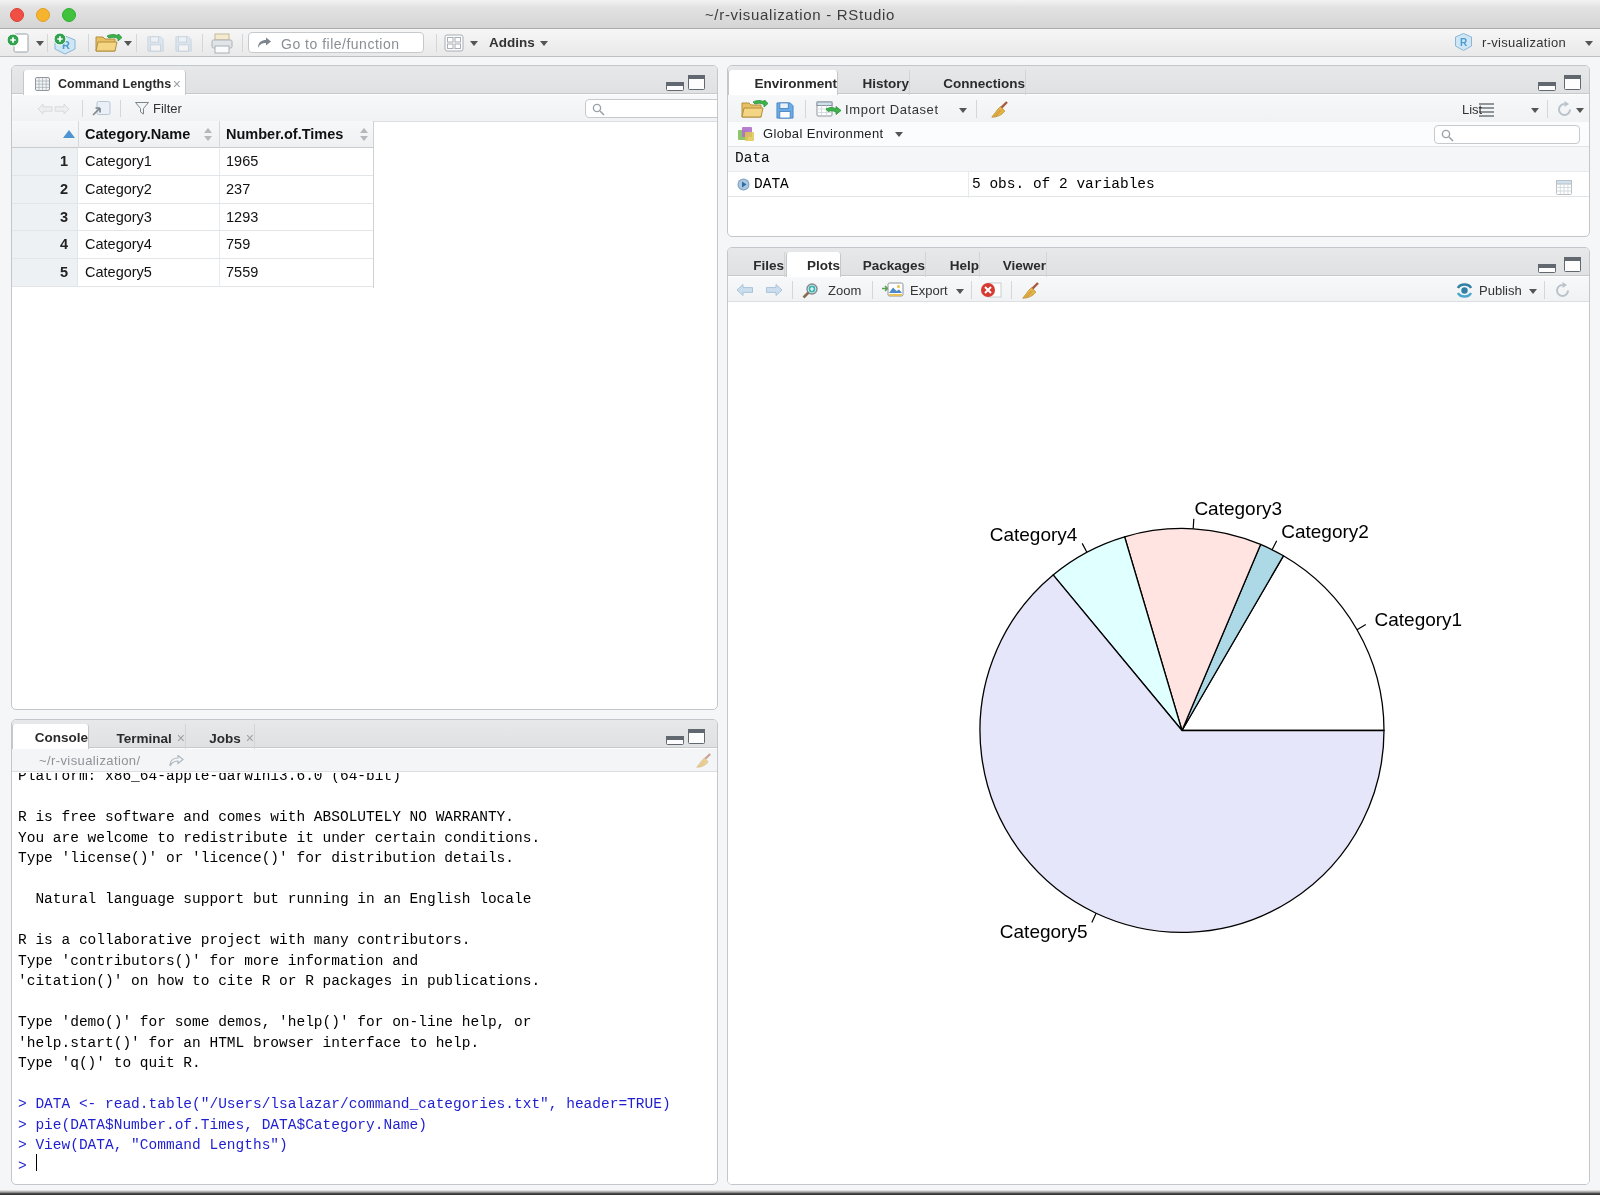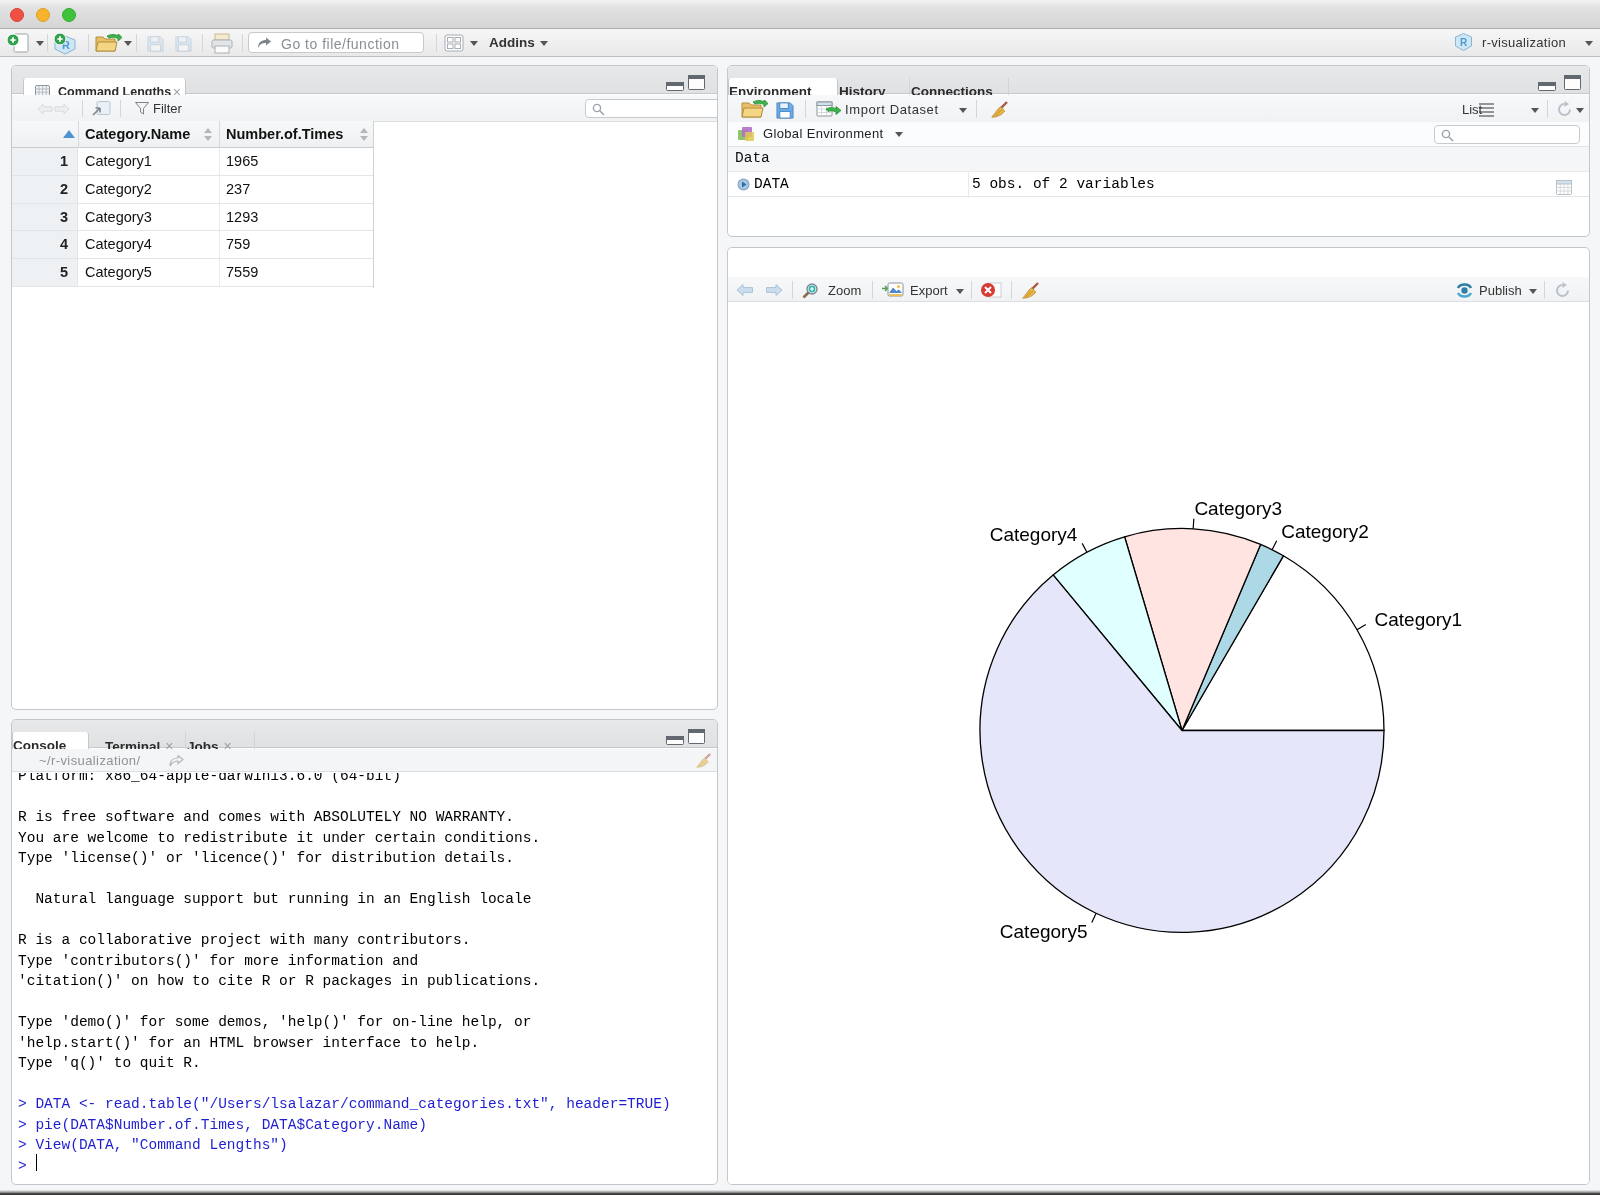--- a/index.html
+++ b/index.html
@@ -1,35 +1,36 @@
 <!DOCTYPE html>
 <html><head><meta charset="utf-8"><style>
 *{margin:0;padding:0;box-sizing:border-box;}
 html,body{width:1600px;height:1195px;overflow:hidden;}
 body{font-family:"Liberation Sans",sans-serif;background:#f5f6f7;position:relative;font-size:13px;color:#222;}
 .abs{position:absolute;}
 .pane{position:absolute;background:#fff;border:1px solid #c3c7cb;border-radius:5px;overflow:hidden;}
 .tabbar{position:absolute;left:0;right:0;top:0;height:28px;background:linear-gradient(#e7e8ea,#e0e1e3);border-bottom:1px solid #c6c9cc;}
-.tab{position:absolute;top:12px;height:28px;line-height:28px;font-weight:bold;font-size:13.5px;color:#2b2b2b;text-align:left;border-right:1px solid #d2d5d8;}
+.tab{position:absolute;top:4px;height:28px;line-height:28px;font-weight:bold;font-size:13.5px;color:#2b2b2b;text-align:right;border-right:1px solid #d2d5d8;}
 .tab.active{background:#fff;border-left:1px solid #c5c8cb;border-right:1px solid #c5c8cb;height:29px;border-radius:3px 3px 0 0;}
 .tab .x{color:#9aa0a5;font-weight:normal;font-size:14px;margin-left:5px;}
 .toolrow{position:absolute;left:0;right:0;background:linear-gradient(#f7f8f9,#f1f2f4);border-bottom:1px solid #dcdfe1;}
 .sep{position:absolute;width:1px;background:#d4d7da;}
 .minmax{position:absolute;border:1.5px solid #61686f;background:#fdfdfd;border-radius:1.5px;}
 .minmax.min{width:18px;height:9px;top:16px;}
 .minmax.max{width:17px;height:15px;top:9px;}
 .minmax:after{content:"";position:absolute;left:-1px;right:-1px;top:-1px;height:3.5px;background:#61686f;}
 .mono{font-family:"Liberation Mono",monospace;}
 .sbox{position:absolute;background:#fff;border:1px solid #c6cacd;border-radius:4px;}
 </style></head><body>
 
 <div class="abs" style="left:0;top:0;width:1600px;height:29px;background:linear-gradient(180deg,#f3f3f3 0%,#e2e2e2 25%,#d5d5d5 100%);border-bottom:1px solid #acacac;">
   <div class="abs" style="left:10px;top:8px;width:14px;height:14px;border-radius:50%;background:#f04f44;border:0.5px solid #dd4035;"></div>
   <div class="abs" style="left:36px;top:8px;width:14px;height:14px;border-radius:50%;background:#f6b32e;border:0.5px solid #e0a024;"></div>
   <div class="abs" style="left:62px;top:8px;width:14px;height:14px;border-radius:50%;background:#40c23d;border:0.5px solid #2fae30;"></div>
+  <div class="abs" style="left:0;right:0;top:5.5px;text-align:center;font-size:15px;letter-spacing:0.7px;font-weight:500;color:#3c3c3c;">~/r-visualization - RStudio</div>
 </div>
 
 <div class="abs" style="left:0;top:29px;width:1600px;height:28px;background:linear-gradient(#f6f6f6,#e9e9e9);border-bottom:1px solid #bfbfbf;" id="maintoolbar">
 
   <svg width="24" height="22" viewBox="0 0 24 22" style="position:absolute;left:6px;top:3px;">
     <rect x="8" y="2" width="14" height="18" rx="1.5" fill="#fff" stroke="#9aa1a8"></rect>
     <circle cx="7" cy="8" r="6" fill="#33a24f" stroke="#fff"></circle>
       <path d="M4.3 8 H9.7 M7 5.3 V10.7" stroke="#fff" stroke-width="1.7"></path>
   </svg>
   <svg width="8" height="5" viewBox="0 0 8 5" style="position:absolute;left:36px;top:12px;">
@@ -231,21 +232,21 @@
         <path d="M4.5 15.5 C7 12.8 8.8 11 10.8 8.8 M2.8 15.9 C5.2 13.2 7 11.3 9 9" stroke="#c79534" stroke-width="0.8" fill="none"></path>
       </svg>
   </div>
   <div id="console" class="mono" style="position:absolute;left:0;top:53px;right:0;bottom:0;overflow:hidden;font-size:14.5px;line-height:20.54px;white-space:pre;color:#000;"><div style="position:absolute;left:6px;top:-7.1px;"><div style="height:20.54px;color:#000">Platform: x86_64-apple-darwin13.6.0 (64-bit)</div><div style="height:20.54px;color:#000"></div><div style="height:20.54px;color:#000">R is free software and comes with ABSOLUTELY NO WARRANTY.</div><div style="height:20.54px;color:#000">You are welcome to redistribute it under certain conditions.</div><div style="height:20.54px;color:#000">Type 'license()' or 'licence()' for distribution details.</div><div style="height:20.54px;color:#000"></div><div style="height:20.54px;color:#000">  Natural language support but running in an English locale</div><div style="height:20.54px;color:#000"></div><div style="height:20.54px;color:#000">R is a collaborative project with many contributors.</div><div style="height:20.54px;color:#000">Type 'contributors()' for more information and</div><div style="height:20.54px;color:#000">'citation()' on how to cite R or R packages in publications.</div><div style="height:20.54px;color:#000"></div><div style="height:20.54px;color:#000">Type 'demo()' for some demos, 'help()' for on-line help, or</div><div style="height:20.54px;color:#000">'help.start()' for an HTML browser interface to help.</div><div style="height:20.54px;color:#000">Type 'q()' to quit R.</div><div style="height:20.54px;color:#000"></div><div style="height:20.54px;color:#1f1fd1">&gt; DATA &lt;- read.table("/Users/lsalazar/command_categories.txt", header=TRUE)</div><div style="height:20.54px;color:#1f1fd1">&gt; pie(DATA$Number.of.Times, DATA$Category.Name)</div><div style="height:20.54px;color:#1f1fd1">&gt; View(DATA, "Command Lengths")</div><div style="height:20.54px;color:#1f1fd1">&gt; </div></div><div style="position:absolute;left:23.5px;top:381px;width:1.5px;height:17px;background:#000;"></div></div>
 </div>
 
 <div class="pane" style="left:727px;top:65px;width:863px;height:172px;">
   <div class="tabbar">
     <div class="tab active" style="left:0;width:110px;">Environment</div>
     <div class="tab" style="left:111px;width:71px;">History</div>
-    <div class="tab" style="left:183px;width:98px;">Connections</div>
+    <div class="tab" style="left:183px;width:115px;">Connections</div>
     <div class="minmax min" style="left:810px;"></div>
     <div class="minmax max" style="left:836px;"></div>
   </div>
   <div class="toolrow" style="top:29px;height:28px;" id="envtoolbar">
     <svg width="27" height="20" viewBox="0 0 27 20" style="position:absolute;left:13px;top:5px;">
       <path d="M1 3 L8 3 L10 5 L20 5 L20 17 L1 17 Z" fill="#e8c063" stroke="#b08f3e"></path>
       <path d="M3 8 L22 8 L20 17 L1 17 Z" fill="#f4d584" stroke="#b08f3e"></path>
       <path d="M12 2 C16 0 20 0 23 2 L23 -0.5 L27 3.5 L23 7 L23 4.5 C20 3 17 3 14 4 Z" fill="#39b54a" stroke="#2c8c3a" stroke-width="0.8"></path>
     </svg>
     <svg width="18" height="18" viewBox="0 0 19 19" style="position:absolute;left:48px;top:6px;">
@@ -319,20 +320,29 @@
     <span class="mono" style="position:absolute;left:244px;top:4px;font-size:14.5px;color:#000;">5 obs. of 2 variables</span>
     <svg width="16" height="15" viewBox="0 0 16 15" style="position:absolute;left:828px;top:8px;">
         <rect x="0.5" y="0.5" width="15" height="14" rx="1" fill="#fff" stroke="#b9c0c6"></rect>
         <rect x="0.5" y="0.5" width="15" height="3.5" fill="#cfe0ee" stroke="#b9c0c6"></rect>
         <path d="M0.5 7.5 H15.5 M0.5 11 H15.5 M4.3 4 V14.5 M8.1 4 V14.5 M11.9 4 V14.5" stroke="#ccd3d8" stroke-width="0.8"></path>
       </svg>
   </div>
 </div>
 
 <div class="pane" style="left:727px;top:247px;width:863px;height:938px;">
+  <div class="tabbar">
+    <div class="tab" style="left:0;width:57px;">Files</div>
+    <div class="tab active" style="left:58px;width:55px;">Plots</div>
+    <div class="tab" style="left:114px;width:84px;">Packages</div>
+    <div class="tab" style="left:199px;width:53px;">Help</div>
+    <div class="tab" style="left:253px;width:66px;">Viewer</div>
+    <div class="minmax min" style="left:810px;"></div>
+    <div class="minmax max" style="left:836px;"></div>
+  </div>
   <div class="toolrow" style="top:29px;height:25px;" id="plotstoolbar">
     <svg width="18" height="14" viewBox="0 0 18 14" style="position:absolute;left:8px;top:6px;">
         <path d="M7 1.5 L7 4.6 L16.5 4.6 L16.5 9.4 L7 9.4 L7 12.5 L1 7 Z" fill="#ccdeed" stroke="#a9c4da"></path>
       </svg>
     <svg width="18" height="14" viewBox="0 0 18 14" style="position:absolute;left:37px;top:6px;">
         <path d="M11 1.5 L11 4.6 L1.5 4.6 L1.5 9.4 L11 9.4 L11 12.5 L17 7 Z" fill="#ccdeed" stroke="#a9c4da"></path>
       </svg>
     <div class="sep" style="left:64px;top:4px;height:18px;"></div>
     <svg width="17" height="17" viewBox="0 0 17 17" style="position:absolute;left:74px;top:5px;">
         <circle cx="10" cy="7" r="5" fill="#e9f3f8" stroke="#7f8891" stroke-width="1.4"></circle>

